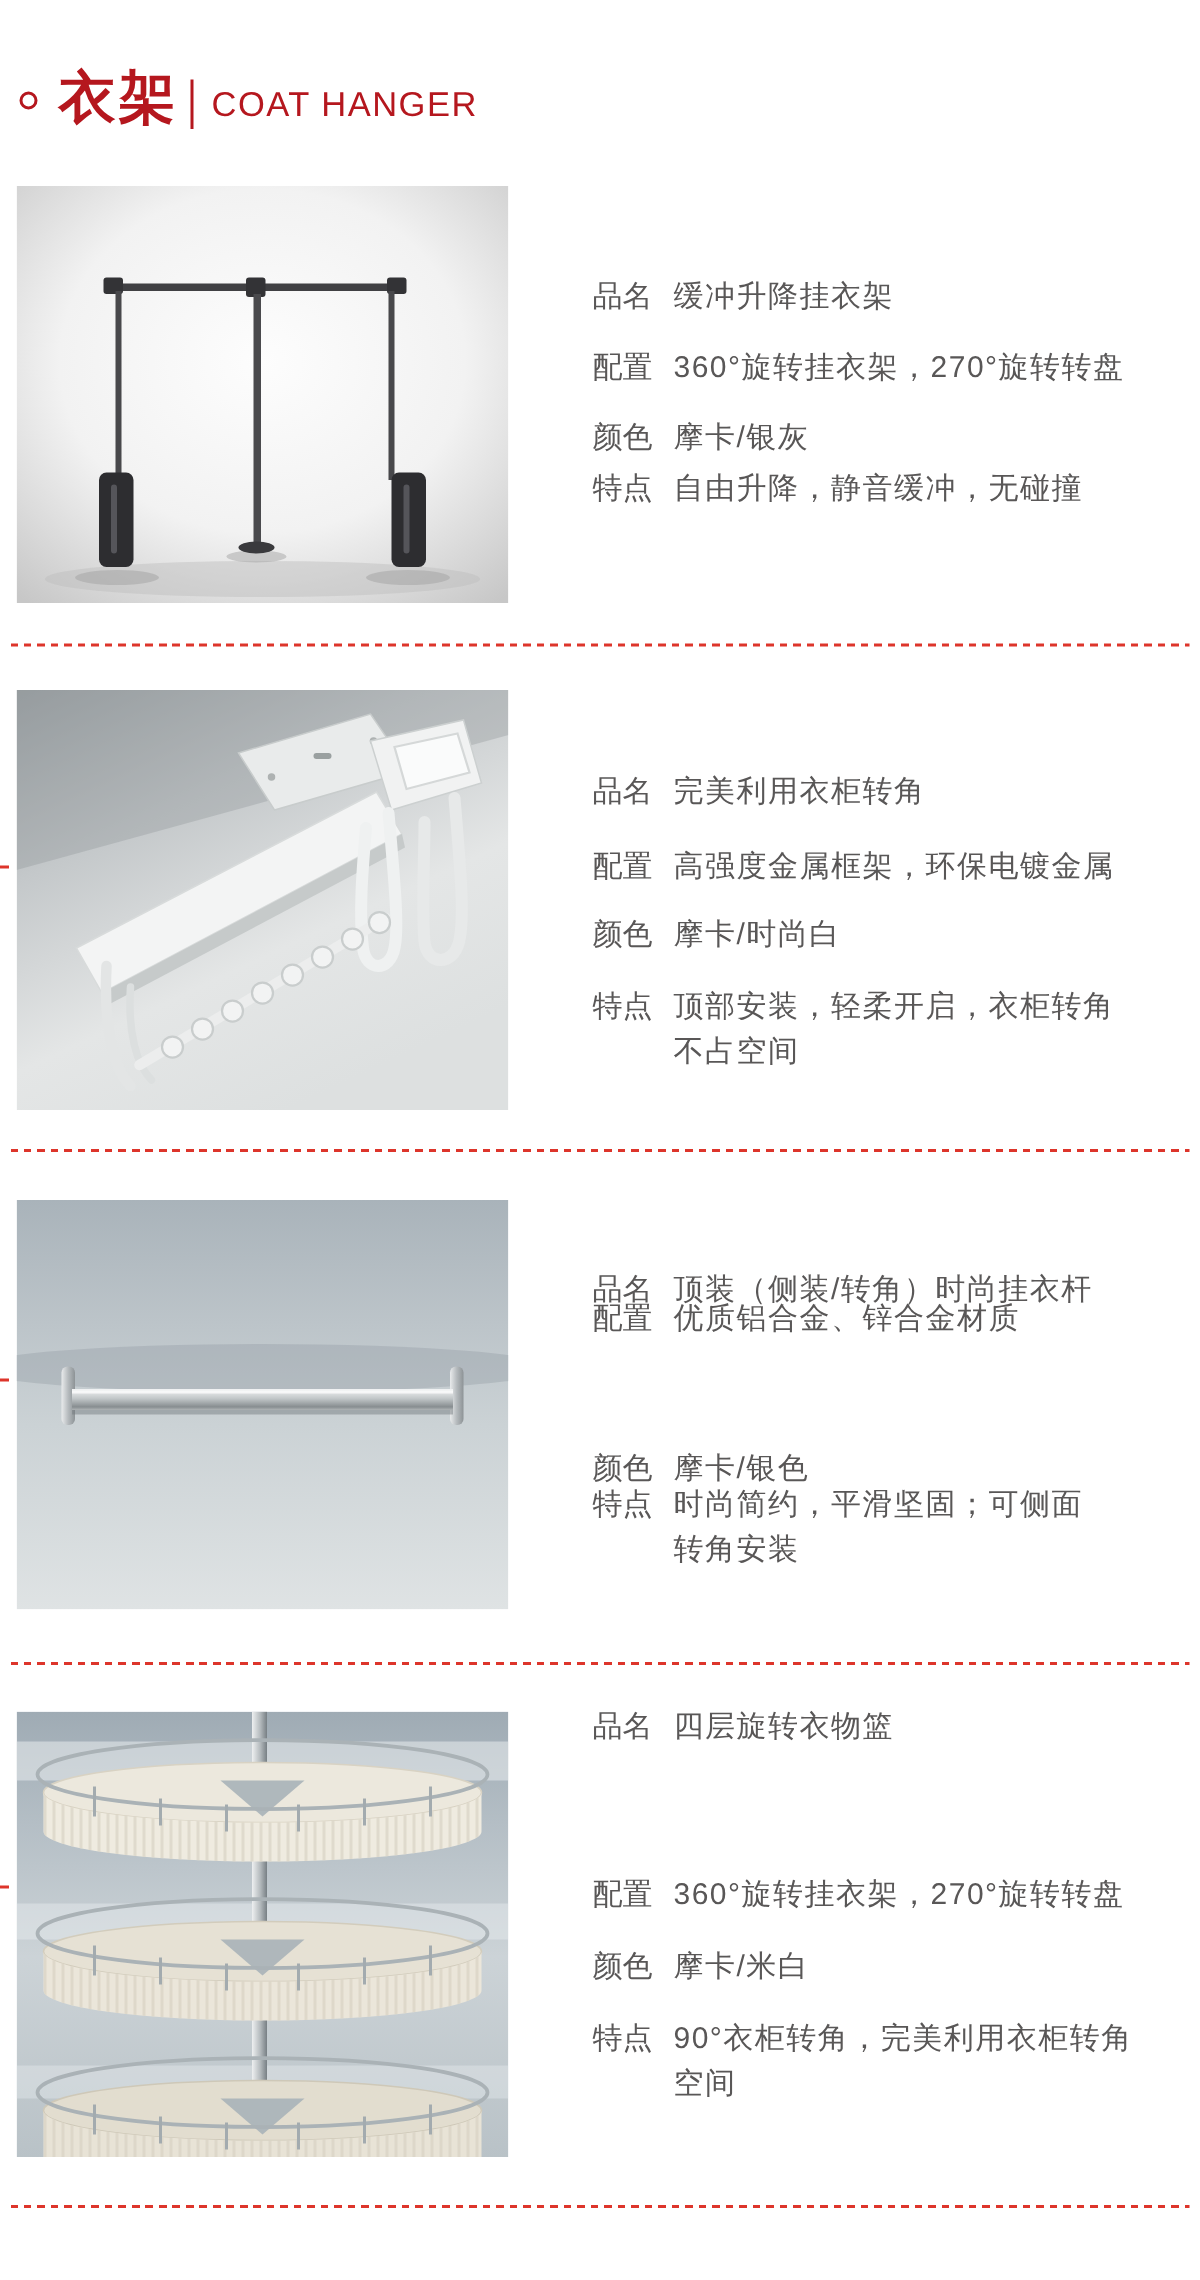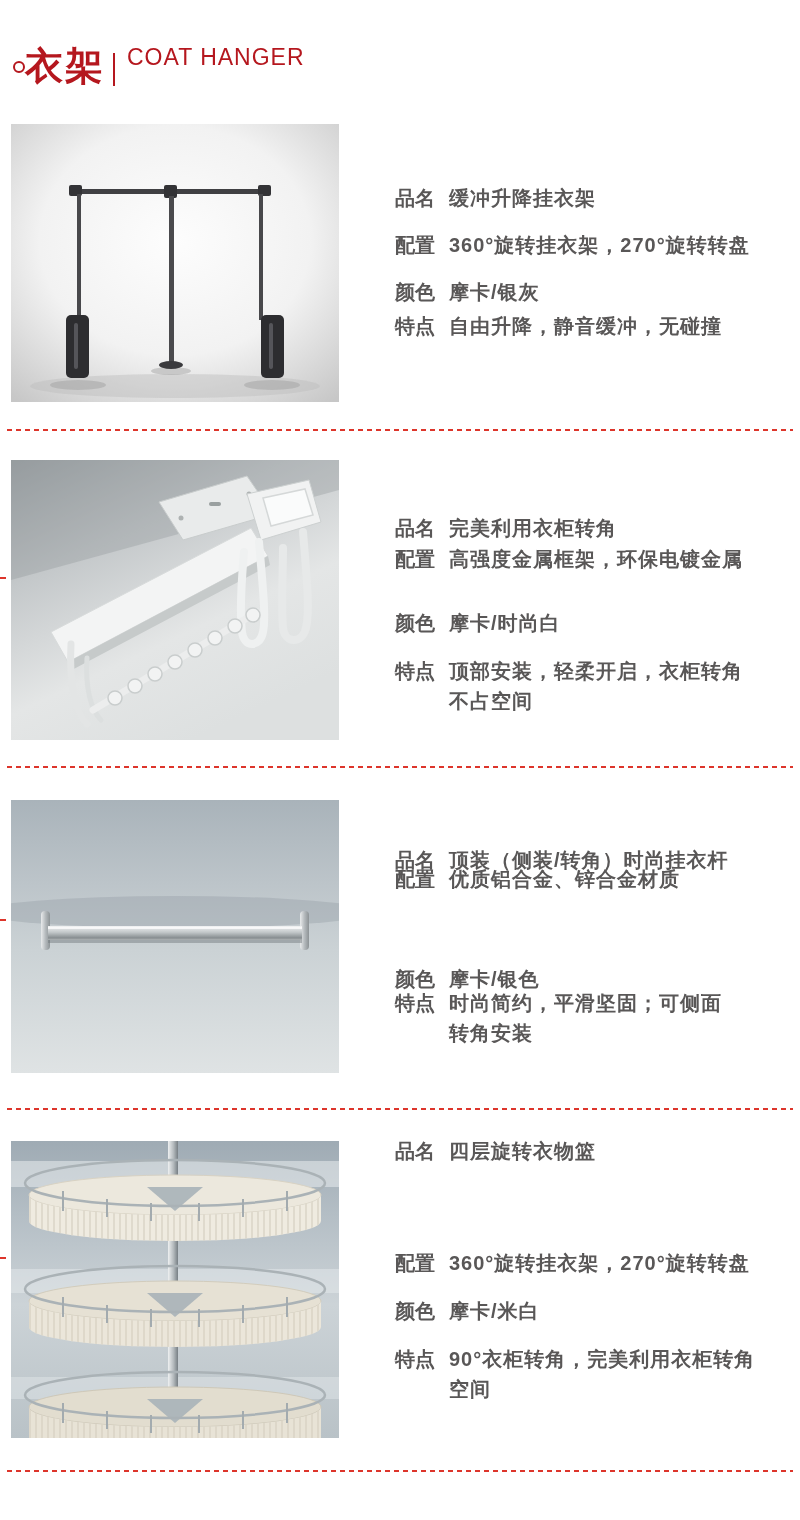--- a/index.html
+++ b/index.html
@@ -6,34 +6,34 @@
   html, body { background: #ffffff; }
   body {
     width: 800px; height: 1520px; position: relative; overflow: hidden;
     font-family: "Liberation Sans", "DejaVu Sans", sans-serif;
     color: #595757;
   }
 
   
   .header { position: absolute; left: 13px; top: 44px; display: flex; align-items: flex-start; }
   .ring { width: 12px; height: 12px; border: 2.5px solid #b5171e; border-radius: 50%; margin-top: 17px; }
-  .title-zh { font-size: 38px; font-weight: 600; color: #b5171e; margin-left: 0; letter-spacing: 2px; line-height: 44px; }
+  .title-zh { font-size: 38px; font-weight: 600; color: #b5171e; margin-left: 14px; letter-spacing: 2px; line-height: 44px; }
   .vbar { width: 2px; height: 33px; background: #b5171e; margin: 9px 12px 0 8px; }
-  .title-en { font-size: 23px; font-weight: 400; color: #b5171e; letter-spacing: 1px; margin-top: 0; }
+  .title-en { font-size: 23px; font-weight: 400; color: #b5171e; letter-spacing: 1px; margin-top: 12px; }
 
   
   .photo { position: absolute; left: 11px; width: 328px; overflow: hidden; }
   .photo svg { display: block; width: 100%; height: 100%; }
   #photo1 { top: 124px; height: 278px; }
   #photo2 { top: 460px; height: 280px; }
   #photo3 { top: 800px; height: 273px; }
   #photo4 { top: 1141px; height: 297px; }
 
   
-  .spec-row { position: absolute; left: 395px; font-size: 20px; line-height: 30px; font-weight: bold; }
+  .spec-row { position: absolute; left: 395px; font-size: 20px; line-height: 30px; }
   .spec-label { display: inline-block; width: 41px; margin-right: 13px; vertical-align: top; color: #595757; }
   .spec-value { display: inline-block; vertical-align: top; max-width: 346px; white-space: pre-line; letter-spacing: 1px; color: #595757; }
 
   
   .sep { position: absolute; left: 7px; width: 786px; height: 2px;
          background: repeating-linear-gradient(90deg, #dd352b 0 5px, transparent 5px 9px); }
   #sep1 { top: 429px; } #sep2 { top: 766px; } #sep3 { top: 1108px; } #sep4 { top: 1470px; }
   .edge-tick { position: absolute; left: 0; width: 6px; height: 2px; background: #dd352b; }
   #tick1 { top: 577px; } #tick2 { top: 919px; } #tick3 { top: 1257px; }
 </style>
@@ -238,21 +238,21 @@
 <div class="spec-row" style="top:277px">
   <span class="spec-label">颜色</span><span class="spec-value">摩卡/银灰</span>
 </div>
 <div class="spec-row" style="top:311px">
   <span class="spec-label">特点</span><span class="spec-value">自由升降，静音缓冲，无碰撞</span>
 </div>
 
 <div class="spec-row" style="top:513px">
   <span class="spec-label">品名</span><span class="spec-value">完美利用衣柜转角</span>
 </div>
-<div class="spec-row" style="top:544px">
+<div class="spec-row" style="top:563px">
   <span class="spec-label">配置</span><span class="spec-value">高强度金属框架，环保电镀金属</span>
 </div>
 <div class="spec-row" style="top:608px">
   <span class="spec-label">颜色</span><span class="spec-value">摩卡/时尚白</span>
 </div>
 <div class="spec-row" style="top:656px">
   <span class="spec-label">特点</span><span class="spec-value">顶部安装，轻柔开启，衣柜转角
 不占空间</span>
 </div>
 

